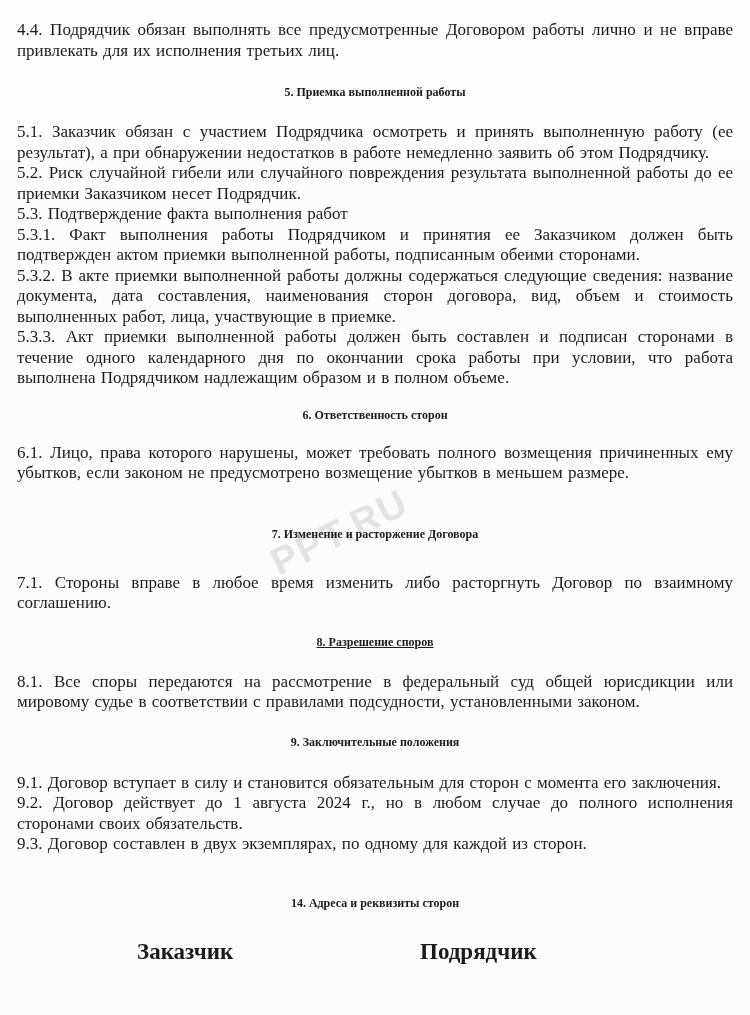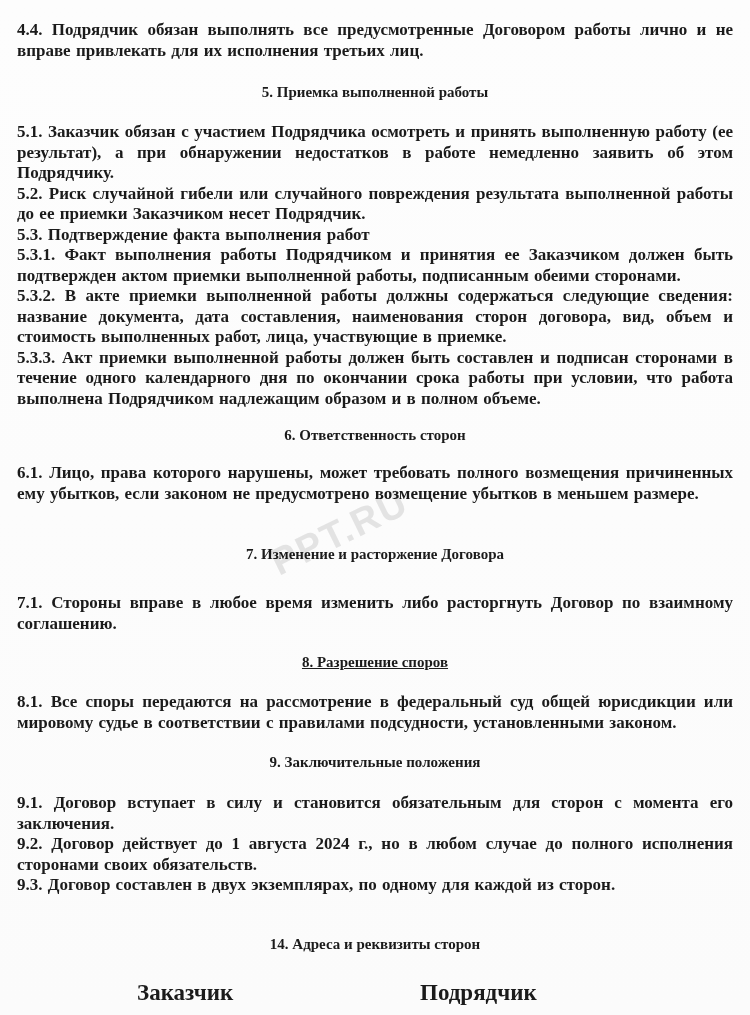--- a/index.html
+++ b/index.html
@@ -24,24 +24,23 @@
     position: relative;
     z-index: 1;
     padding: 20px 17px 0 17px;
   }
   p.clause {
     margin: 0;
     font-size: 17px;
     line-height: 20.5px;
     text-align: justify;
     word-spacing: 1px;
-    font-weight: bold;
   }
   .heading {
-    font-size: 15px;
+    font-size: 12px;
     line-height: 21px;
     font-weight: bold;
     text-align: center;
   }
   .m-h5  { margin: 21px 0 19px; }
   .m-h6  { margin: 16px 0 17px; }
   .m-h7  { margin: 40px 0 28px; }
   .m-h8  { margin: 18px 0 19px; text-decoration: underline; }
   .m-h9  { margin: 19px 0 20px; }
   .m-h10 { margin: 38px 0 27px; }

